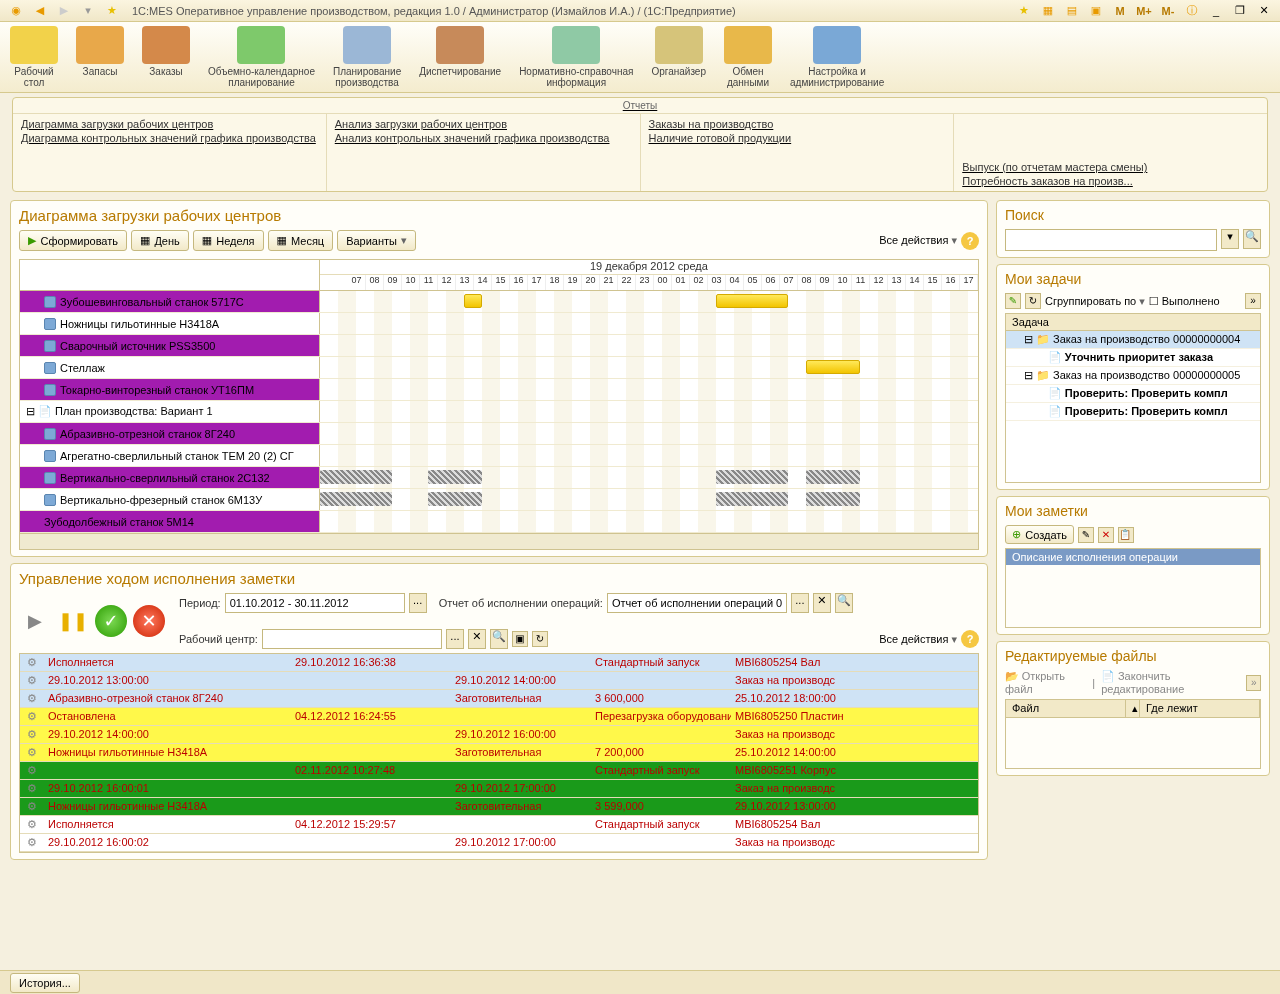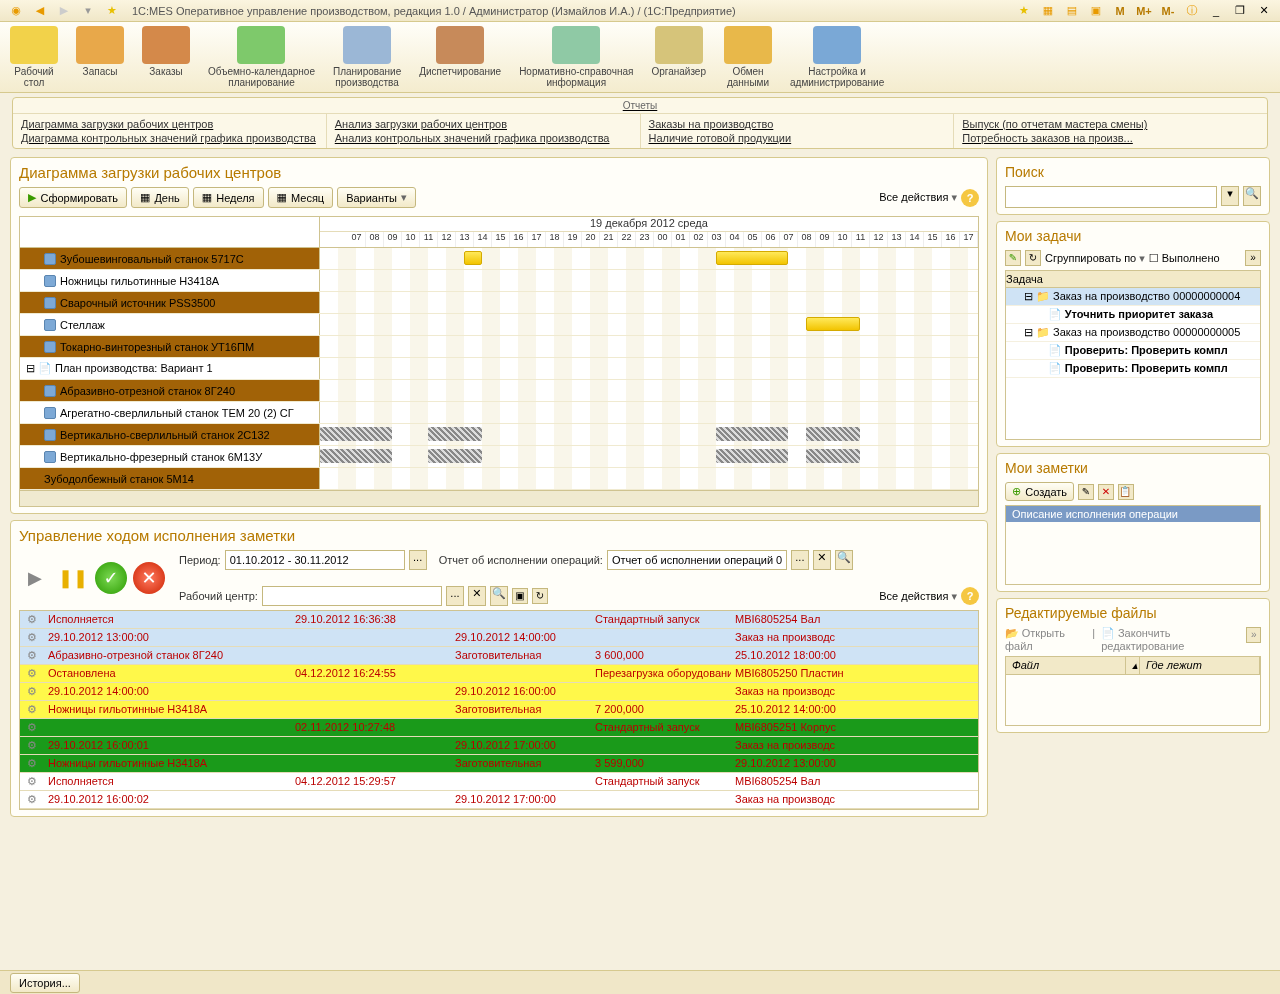--- a/index.html
+++ b/index.html
@@ -10,40 +10,40 @@
 .titlebar .spacer { flex: 1; }
 .m-btn { font-weight: bold; color: #b77a00; padding: 0 3px; }
 .ribbon { background: linear-gradient(#fffef9, #f4ecce); border-bottom: 1px solid #d6c98e; padding: 4px 10px; display: flex; gap: 18px; }
 .ribbon-item { text-align: center; width: auto; cursor: pointer; }
 .ribbon-item .ric { width: 48px; height: 38px; margin: 0 auto 2px; border-radius: 4px; }
 .ribbon-item .rlabel { font-size: 10px; color: #444; white-space: pre-line; }
 .reports-bar { margin: 4px 12px; border: 1px solid #d6c98e; border-radius: 4px; background: #fcf8e8; text-decoration: underline; }
 .reports-title { text-align: center; font-size: 10px; color: #666; padding: 2px; border-bottom: 1px solid #e5dcb8; }
 .reports-grid { display: flex; }
 .reports-col { flex: 1; padding: 3px 8px; border-right: 1px solid #e5dcb8; }
-.reports-col:last-child { border-right: none; }
+.reports-col:last-child { border-right: none; margin-top: 43px; }
 .reports-col a { display: block; color: #333; text-decoration: none; padding: 1px 0; cursor: pointer; }
 .main-layout { display: flex; gap: 8px; padding: 4px 10px; }
 .left-col { flex: 1; display: flex; flex-direction: column; gap: 6px; }
 .right-col { width: 290px; display: flex; flex-direction: column; gap: 6px; }
 .panel { border: 1px solid #d6c98e; border-radius: 4px; background: #fffef9; padding: 6px 8px; }
 .panel-title { color: #b77a00; font-size: 15px; font-weight: normal; margin-bottom: 6px; }
 .toolbar { display: flex; align-items: center; gap: 4px; margin-bottom: 8px; flex-wrap: wrap; }
 .btn { border: 1px solid #c5b87e; background: linear-gradient(#fffef5, #f2e9c8); padding: 3px 8px; border-radius: 3px; cursor: pointer; display: inline-flex; align-items: center; gap: 4px; }
 .btn.green-play::before { content: "▶"; color: #3a9a00; }
 .gantt-container { border: 1px solid #cfc390; background: #fff; }
 .gantt-header { display: flex; border-bottom: 1px solid #cfc390; font-size: 10px; }
 .gantt-left-h { width: 300px; border-right: 1px solid #cfc390; height: 30px; }
 .gantt-right-h { flex: 1; overflow: hidden; }
 .gantt-date-row { height: 15px; border-bottom: 1px solid #e5dcb8; padding-left: 270px; color: #333; }
 .gantt-hour-row { height: 15px; display: flex; margin-left: 28px; }
 .gantt-hour-row span { width: 18px; text-align: center; font-size: 9px; color: #333; border-right: 1px solid #eee; }
 .gantt-body { max-height: 245px; overflow: hidden; }
 .gantt-row { display: flex; height: 22px; border-bottom: 1px solid #f0ead0; }
-.gantt-row.alt { background: #a16207; }
+.gantt-row.alt { background: #a21caf; }
 .gantt-label { width: 300px; padding-left: 24px; display: flex; align-items: center; gap: 4px; border-right: 1px solid #cfc390; overflow: hidden; white-space: nowrap; }
 .gantt-label .cube { width: 12px; height: 12px; background: #7da9d6; border: 1px solid #5a85b0; border-radius: 2px; }
 .gantt-bars { flex: 1; position: relative; background: repeating-linear-gradient(90deg, #fff 0 18px, #f9f6ea 18px 36px); }
 .bar { position: absolute; top: 3px; height: 14px; border-radius: 2px; }
 .bar.yellow { background: linear-gradient(#ffe95a, #f2c400); border: 1px solid #d4aa00; }
 .bar.hatch { background: repeating-linear-gradient(45deg, #888 0 2px, #ddd 2px 4px); }
 .gantt-scroll { height: 16px; background: #f0ead0; border-top: 1px solid #cfc390; }
 .ops-panel .toolbar2 { display: flex; align-items: center; gap: 6px; margin-bottom: 4px; }
 .big-icon { width: 32px; height: 32px; border-radius: 16px; display: inline-flex; align-items: center; justify-content: center; font-size: 18px; cursor: pointer; }
 .play-i { color: #888; }
@@ -59,31 +59,31 @@
 .ops-row > div { padding: 2px 4px; overflow: hidden; white-space: nowrap; }
 .ops-row.sel { background: #cfe3f5; }
 .ops-row.y { background: #fff84a; }
 .ops-row.g { background: #1a9a1a; }
 .ops-row .gear { color: #888; justify-self: center; }
 .right-col .panel-title { font-size: 14px; }
 .search-row { display: flex; gap: 4px; }
 .search-row input { flex: 1; border: 1px solid #c5b87e; height: 22px; }
 .tasks-tb { display: flex; gap: 4px; align-items: center; margin-bottom: 4px; }
 .tasks-tree { border: 1px solid #cfc390; background: #fff; height: 170px; font-size: 10.5px; overflow: hidden; }
-.tasks-tree .th { background: #f2e9c8; border-bottom: 1px solid #cfc390; padding: 2px 0; }
+.tasks-tree .th { background: #f2e9c8; border-bottom: 1px solid #cfc390; padding: 2px 6px; }
 .tasks-tree .tr { padding: 2px 6px 2px 18px; border-bottom: 1px solid #f5f0df; white-space: nowrap; overflow: hidden; }
 .tasks-tree .tr.sel { background: #cfe3f5; }
 .tasks-tree .tr.bold { font-weight: bold; padding-left: 30px; }
 .tasks-tree .tr.child { padding-left: 42px; }
 .notes-list { border: 1px solid #cfc390; height: 80px; }
 .notes-list .nh { background: #7a9ac5; color: #fff; padding: 2px 6px; }
-.files-tb { display: flex; gap: 6px; align-items: flex-start; margin-bottom: 4px; color: #888; }
+.files-tb { display: flex; gap: 6px; align-items: center; margin-bottom: 4px; color: #888; }
 .files-table { border: 1px solid #cfc390; height: 70px; }
 .files-table .fh { display: flex; background: #f2e9c8; border-bottom: 1px solid #cfc390; }
-.files-table .fh > div { padding: 2px 6px; border-right: 1px solid #cfc390; font-style: italic; }
+.files-table .fh > div { padding: 2px 6px; border-right: 1px solid #cfc390; }
 .statusbar { position: absolute; bottom: 0; left: 0; right: 0; height: 24px; background: #f0e7c8; border-top: 1px solid #d6c98e; display: flex; align-items: center; padding: 0 10px; }
 .statusbar .btn { font-size: 11px; }
 .help-icon { width: 18px; height: 18px; border-radius: 9px; background: #f5c742; color: #fff; display: inline-flex; align-items: center; justify-content: center; font-weight: bold; cursor: pointer; }
 .dropdown-arrow::after { content: " ▾"; color: #666; }
 .small-icon { width: 16px; height: 16px; display: inline-block; border: 1px solid #c5b87e; background: #f2e9c8; cursor: pointer; text-align: center; line-height: 14px; font-size: 10px; }
 </style>
 </head>
 <body>
 
 <div class="titlebar">

